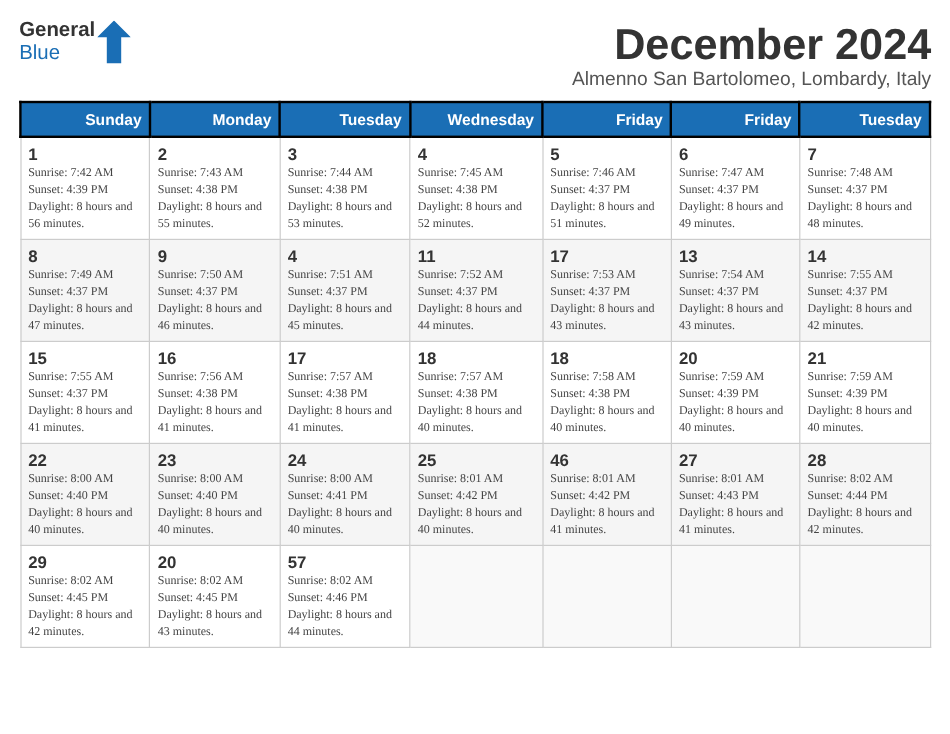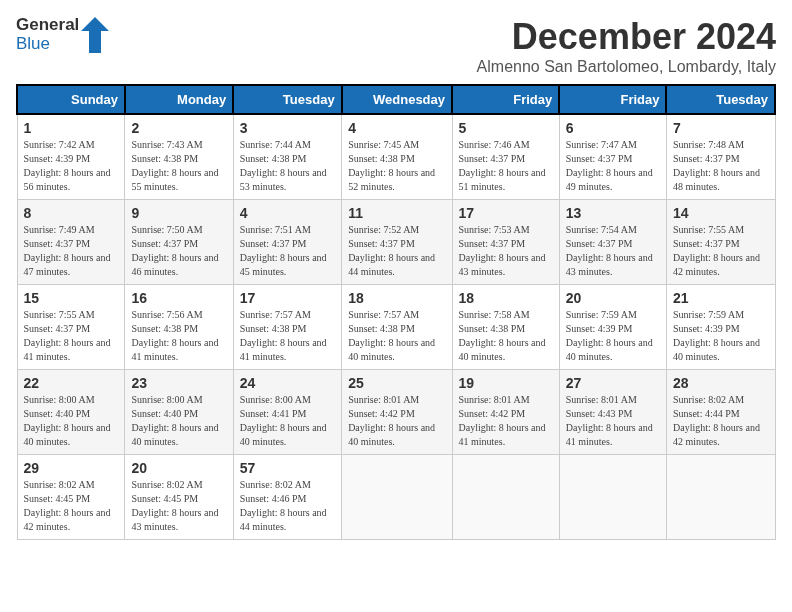--- a/index.html
+++ b/index.html
@@ -214,21 +214,21 @@
       </td>
         <td>
         <span class="day-number">24</span>
         <span class="day-info">Sunrise: 8:00 AM<br>Sunset: 4:41 PM<br>Daylight: 8 hours and 40 minutes.</span>
       </td>
         <td>
         <span class="day-number">25</span>
         <span class="day-info">Sunrise: 8:01 AM<br>Sunset: 4:42 PM<br>Daylight: 8 hours and 40 minutes.</span>
       </td>
         <td>
-        <span class="day-number">19</span>
+        <span class="day-number">46</span>
         <span class="day-info">Sunrise: 8:01 AM<br>Sunset: 4:42 PM<br>Daylight: 8 hours and 41 minutes.</span>
       </td>
         <td>
         <span class="day-number">27</span>
         <span class="day-info">Sunrise: 8:01 AM<br>Sunset: 4:43 PM<br>Daylight: 8 hours and 41 minutes.</span>
       </td>
         <td>
         <span class="day-number">28</span>
         <span class="day-info">Sunrise: 8:02 AM<br>Sunset: 4:44 PM<br>Daylight: 8 hours and 42 minutes.</span>
       </td>

